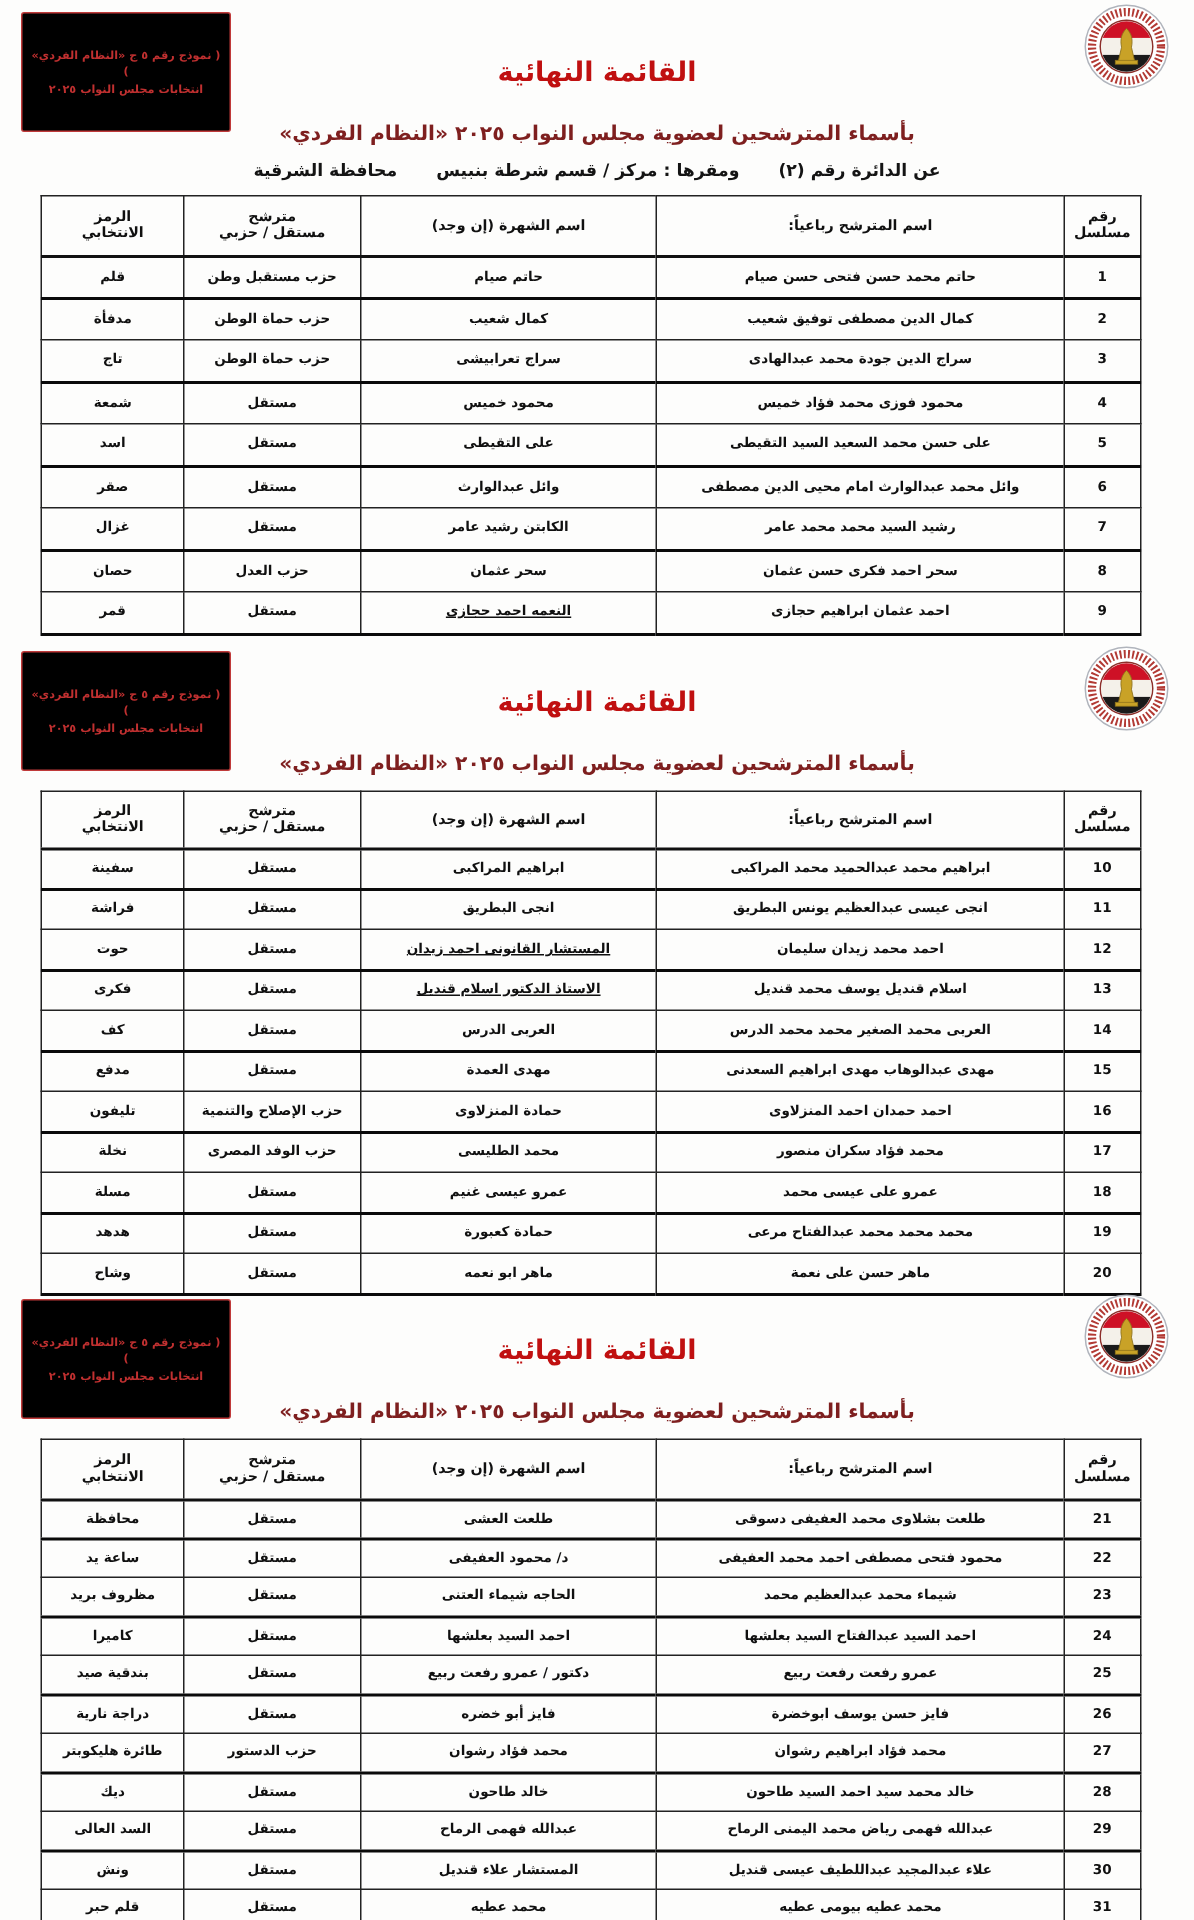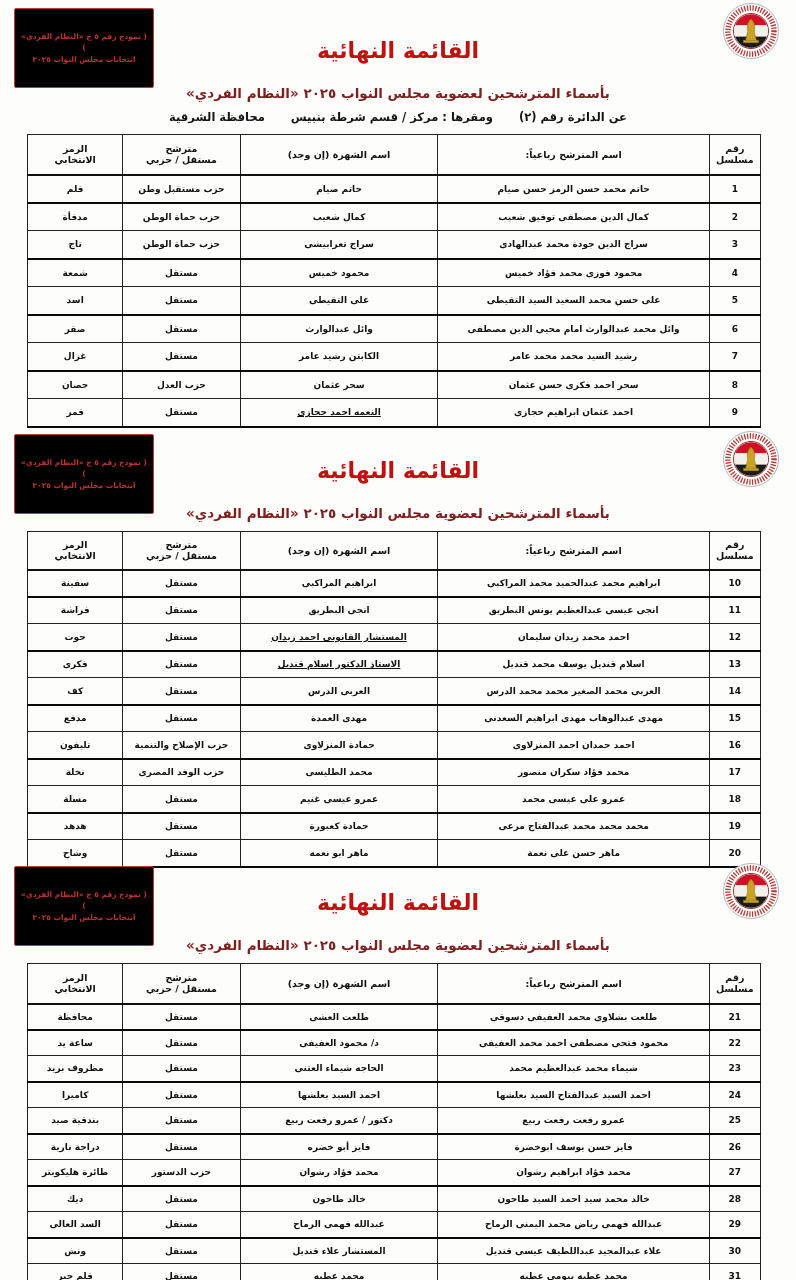--- a/index.html
+++ b/index.html
@@ -16,21 +16,21 @@
            border:1px solid #c03a3a; border-radius:2px; padding:22px 4px;
            color:#c03030; text-align:center; font-size:7.5px; font-weight:700;
            line-height:1.5; background:#000000; }
   .sheet.s1 .stamp { top:8px; }
   .sheet.s2 .stamp, .sheet.s3 .stamp { top:6px; }
 
   .emblem { position:absolute; right:16px; top:2px; width:58px; height:58px; }
 
   .titles { padding-top:38px; text-align:center; }
   .sheet.s2 .titles, .sheet.s3 .titles { padding-top:30px; }
-  .t-main { color:#c01010; font-size:22px; font-weight:700; letter-spacing:.5px; }
+  .t-main { color:#c01010; font-size:18px; font-weight:700; letter-spacing:.5px; }
   .t-sub  { color:#7e1f1f; font-size:13.5px; font-weight:700; margin-top:22px; }
   .t-district { color:#141414; font-size:11.5px; font-weight:700; margin-top:9px;
                 display:flex; justify-content:center; gap:26px; }
 
   table.cand { border-collapse:collapse; table-layout:fixed;
                margin:10px 35px 0 27px; width:734px; direction:rtl;
                border:1.6px solid #111; }
   .cand th, .cand td { border:1px solid #222; text-align:center; vertical-align:middle;
                        color:#101010; overflow:hidden; }
   .cand thead th { font-size:9.5px; font-weight:700; white-space:pre-line;
@@ -95,21 +95,21 @@
           <th>اسم الشهرة (إن وجد)</th>
           <th>مترشح
 مستقل / حزبي</th>
           <th>الرمز
 الانتخابي</th>
         </tr>
       </thead>
       <tbody>
           <tr>
     <td>1</td>
-    <td>حاتم محمد حسن الرمز حسن صيام</td>
+    <td>حاتم محمد حسن فتحى حسن صيام</td>
     <td>حاتم صيام</td>
     <td>حزب مستقبل وطن</td>
     <td>قلم</td>
   </tr>
           <tr>
     <td>2</td>
     <td>كمال الدين مصطفى توفيق شعيب</td>
     <td>كمال شعيب</td>
     <td>حزب حماة الوطن</td>
     <td>مدفأة</td>

